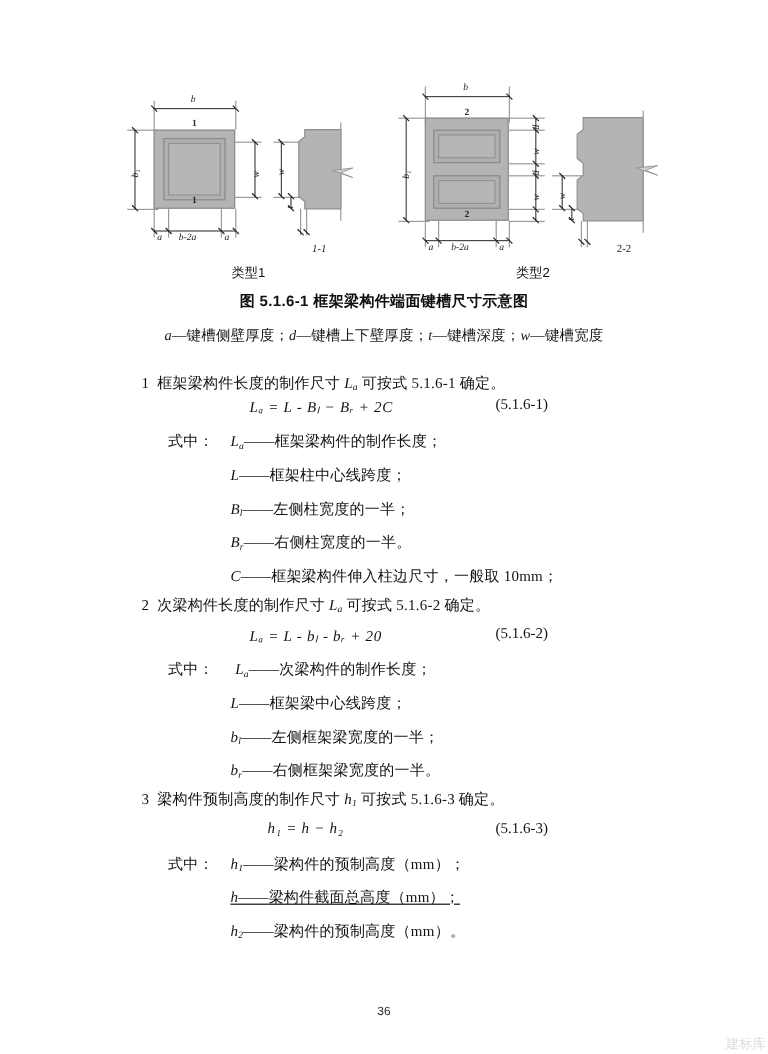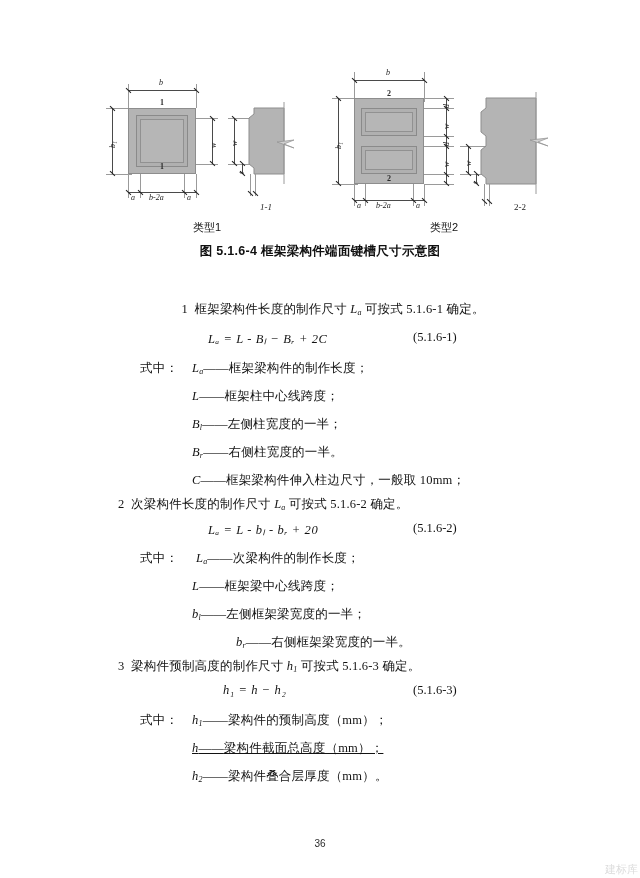--- a/index.html
+++ b/index.html
@@ -371,23 +371,26 @@
       <div class="tick" style="left:23px; top:139px;"></div>
       <div class="tick" style="left:28px; top:139px;"></div>
 
       <div class="sec-title" style="left:56px; top:140px;">2-2</div>
     </div>
 
     <div class="type-label" style="left:93px; top:158px;">类型1</div>
     <div class="type-label" style="left:330px; top:158px;">类型2</div>
   </div>
 
-  <div class="caption">图 5.1.6-4  框架梁构件端面键槽尺寸示意图</div>
-
-  <div class="body-text" style="top:303px;text-align:center;">
+  <div class="caption">图 5.1.6-1  框架梁构件端面键槽尺寸示意图</div>
+  <div class="caption-legend">
+    <i>a</i><span>—键槽侧壁厚度；</span><i>d</i><span>—键槽上下壁厚度；</span><i>t</i><span>—键槽深度；</span><i>w</i><span>—键槽宽度</span>
+  </div>
+
+  <div class="body-text" style="top:313px;">
     <span>1</span>&nbsp;
     <span>框架梁构件长度的制作尺寸</span>
     <i><span>L</span><sub>a</sub></i>
     <span>可按式 5.1.6-1 确定。</span>
   </div>
 
   <div class="eq-row" style="top:330px;">
     <span class="eq-formula">Lₐ = L - Bₗ − Bᵣ + 2C</span>
     <span class="eq-number">(5.1.6-1)</span>
   </div>
@@ -424,21 +427,21 @@
   <div class="defn" style="left:140px; top:550px;">式中：</div>
   <div class="defn" style="left:196px; top:550px;">
     <i><span>L</span><sub>a</sub></i><span>——</span><span>次梁构件的制作长度；</span>
   </div>
   <div class="defn" style="left:192px; top:578px;">
     <i><span>L</span><sub></sub></i><span>——</span><span>框架梁中心线跨度；</span>
   </div>
   <div class="defn" style="left:192px; top:606px;">
     <i><span>b</span><sub>l</sub></i><span>——</span><span>左侧框架梁宽度的一半；</span>
   </div>
-  <div class="defn" style="left:192px; top:634px;margin-left:44px;">
+  <div class="defn" style="left:192px; top:634px;">
     <i><span>b</span><sub>r</sub></i><span>——</span><span>右侧框架梁宽度的一半。</span>
   </div>
 
   <div class="body-text" style="top:660px;">
     <span>3</span>&nbsp;
     <span>梁构件预制高度的制作尺寸</span>
     <i><span>h</span><sub>1</sub></i>
     <span>可按式 5.1.6-3 确定。</span>
   </div>
 
@@ -448,19 +451,19 @@
   </div>
 
   <div class="defn" style="left:140px; top:712px;">式中：</div>
   <div class="defn" style="left:192px; top:712px;">
     <i><span>h</span><sub>1</sub></i><span>——</span><span>梁构件的预制高度（mm）；</span>
   </div>
   <div class="defn" style="left:192px; top:740px;text-decoration:underline;">
     <i><span>h</span><sub></sub></i><span>——</span><span>梁构件截面总高度（mm）；</span>
   </div>
   <div class="defn" style="left:192px; top:768px;">
-    <i><span>h</span><sub>2</sub></i><span>——</span><span>梁构件叠合层厚度（mm）。</span>
+    <i><span>h</span><sub>2</sub></i><span>——</span><span>梁构件的预制高度（mm）。</span>
   </div>
 
   <div class="pagenum">36</div>
   <div class="watermark">建标库</div>
 
 </div>
 
 </body></html>

